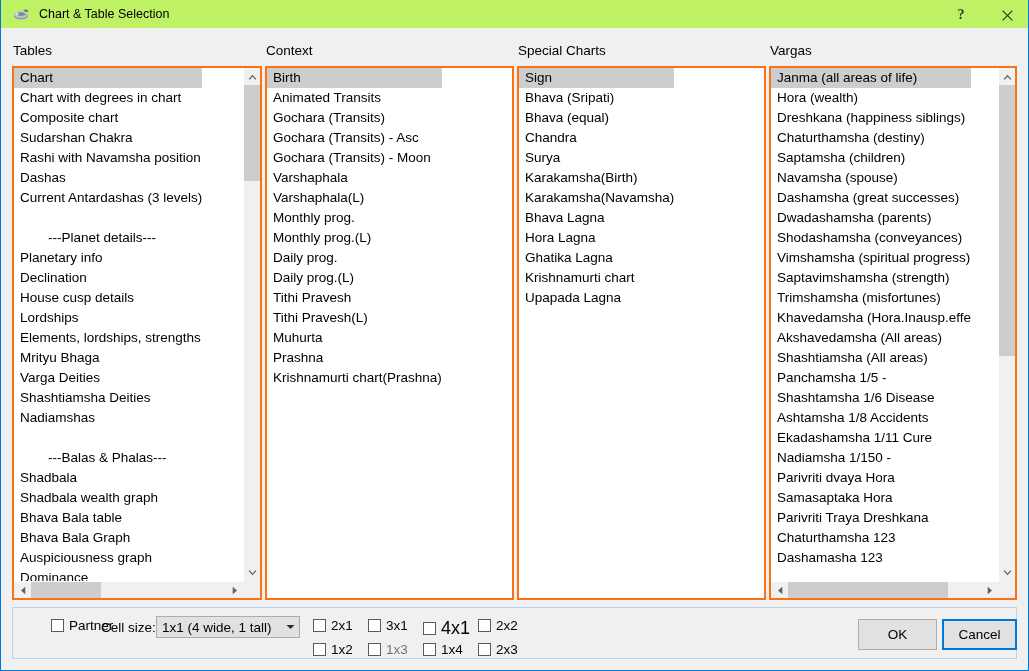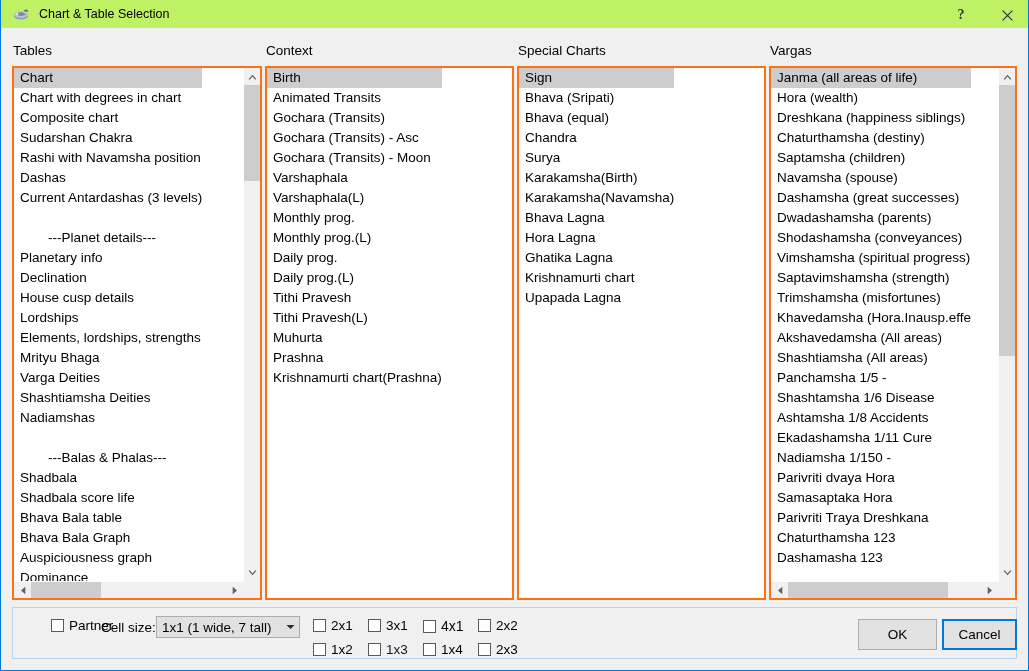--- a/index.html
+++ b/index.html
@@ -250,21 +250,21 @@
           <li>House cusp details</li>
           <li>Lordships</li>
           <li>Elements, lordships, strengths</li>
           <li>Mrityu Bhaga</li>
           <li>Varga Deities</li>
           <li>Shashtiamsha Deities</li>
           <li>Nadiamshas</li>
           <li></li>
           <li class="sep">---Balas &amp; Phalas---</li>
           <li>Shadbala</li>
-          <li>Shadbala score life</li>
+          <li>Shadbala wealth graph</li>
           <li>Bhava Bala table</li>
           <li>Bhava Bala Graph</li>
           <li>Auspiciousness graph</li>
           <li>Dominance</li>
         </ul>
     </div>
     <div class="vscroll" style="bottom:17px;">
       <div class="arrow up">
         <svg class="sb-glyph" width="9" height="6" viewBox="0 0 9 6">
             <path d="M4.5 0.7 L8.3 5 L7.3 5.8 L4.5 2.6 L1.7 5.8 L0.7 5 Z"></path>
@@ -397,54 +397,54 @@
   <div id="bottom-panel">
 
     <div class="cb" id="partner-cb" style="position:absolute;padding-left:30px;">
       <span class="box"></span>
       <span class="lbl">Partner</span>
     </div>
 
     <div id="cellsize-label">Cell size:</div>
 
     <div id="cellsize-select">
-      <span class="val">1x1 (1 wide, 7 tall)</span>
+      <span class="val">1x1 (4 wide, 1 tall)</span>
       <span class="arrow">
         <svg width="9" height="6" viewBox="0 0 9 6">
             <path d="M0.5 1 L4.5 5 L8.5 1 Z" fill="#2b2b2b"></path>
           </svg>
       </span>
     </div>
 
     <div class="grid-cb-row" id="grid-row-1" style="left:300px; top:10px;">
         <div class="grid-cb" style="left: 0px; top: 0px;">
           <span class="box" style="width: 13px; height: 13px; border: 1px solid rgb(90, 90, 90); background: rgb(255, 255, 255); margin-right: 5px; flex: 0 0 auto;"></span>
           <span class="lbl" style="font-size: 13.5px; color: rgb(0, 0, 0);">2x1</span>
         </div>
         <div class="grid-cb" style="left: 55px; top: 0px;">
           <span class="box" style="width: 13px; height: 13px; border: 1px solid rgb(90, 90, 90); background: rgb(255, 255, 255); margin-right: 5px; flex: 0 0 auto;"></span>
           <span class="lbl" style="font-size: 13.5px; color: rgb(0, 0, 0);">3x1</span>
         </div>
         <div class="grid-cb" style="left: 110px; top: 0px;">
           <span class="box" style="width: 13px; height: 13px; border: 1px solid rgb(90, 90, 90); background: rgb(255, 255, 255); margin-right: 5px; flex: 0 0 auto;"></span>
-          <span class="lbl" style="font-size: 14px; color: rgb(0, 0, 0);">4x1</span>
+          <span class="lbl" style="font-size: 18px; color: rgb(0, 0, 0);">4x1</span>
         </div>
         <div class="grid-cb" style="left: 165px; top: 0px;">
           <span class="box" style="width: 13px; height: 13px; border: 1px solid rgb(90, 90, 90); background: rgb(255, 255, 255); margin-right: 5px; flex: 0 0 auto;"></span>
           <span class="lbl" style="font-size: 13.5px; color: rgb(0, 0, 0);">2x2</span>
         </div>
       </div>
     <div class="grid-cb-row" id="grid-row-2" style="left:300px; top:34px;">
         <div class="grid-cb" style="left: 0px; top: 0px;">
           <span class="box" style="width: 13px; height: 13px; border: 1px solid rgb(90, 90, 90); background: rgb(255, 255, 255); margin-right: 5px; flex: 0 0 auto;"></span>
           <span class="lbl" style="font-size: 13.5px; color: rgb(0, 0, 0);">1x2</span>
         </div>
         <div class="grid-cb" style="left: 55px; top: 0px;">
           <span class="box" style="width: 13px; height: 13px; border: 1px solid rgb(90, 90, 90); background: rgb(255, 255, 255); margin-right: 5px; flex: 0 0 auto;"></span>
-          <span class="lbl" style="font-size: 13.5px; color: #0f172a;">1x3</span>
+          <span class="lbl" style="font-size: 13.5px; color: #737373;">1x3</span>
         </div>
         <div class="grid-cb" style="left: 110px; top: 0px;">
           <span class="box" style="width: 13px; height: 13px; border: 1px solid rgb(90, 90, 90); background: rgb(255, 255, 255); margin-right: 5px; flex: 0 0 auto;"></span>
           <span class="lbl" style="font-size: 13.5px; color: rgb(0, 0, 0);">1x4</span>
         </div>
         <div class="grid-cb" style="left: 165px; top: 0px;">
           <span class="box" style="width: 13px; height: 13px; border: 1px solid rgb(90, 90, 90); background: rgb(255, 255, 255); margin-right: 5px; flex: 0 0 auto;"></span>
           <span class="lbl" style="font-size: 13.5px; color: rgb(0, 0, 0);">2x3</span>
         </div>
       </div>

